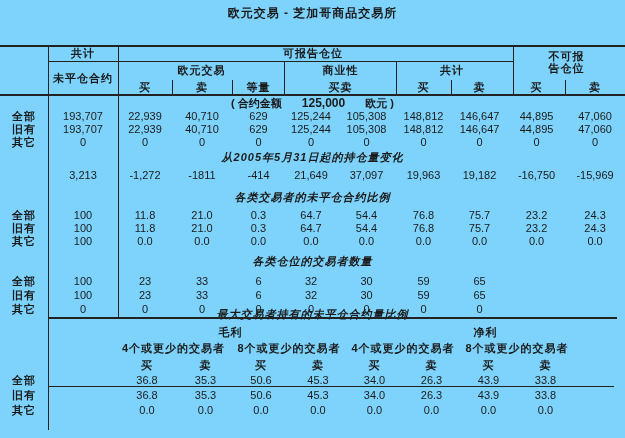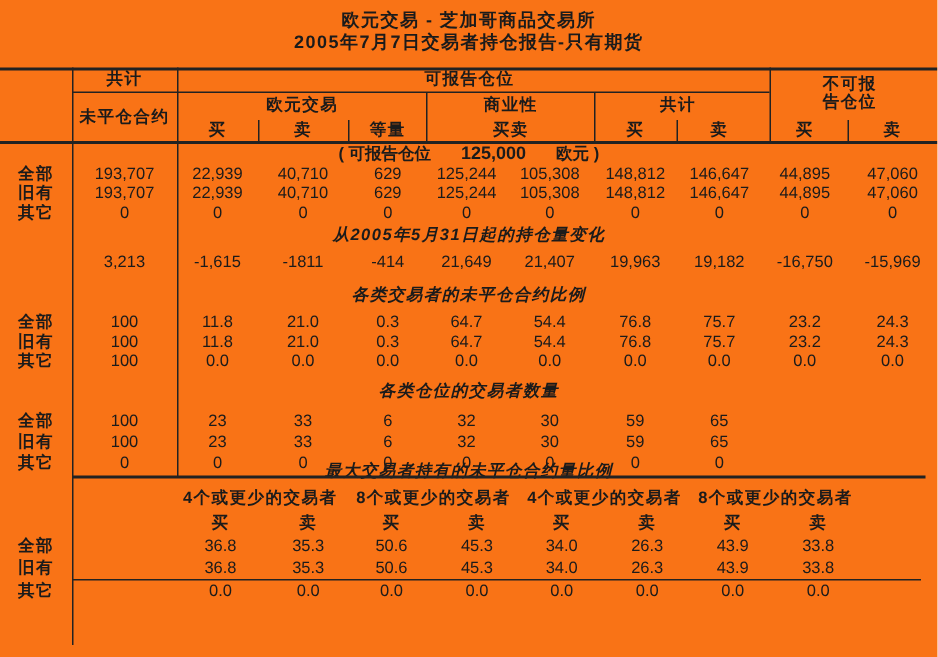--- a/index.html
+++ b/index.html
@@ -1,16 +1,16 @@
 <!DOCTYPE html>
 <html><head>
 <meta charset="utf-8">
 <style>
   html,body{margin:0;padding:0;background:#ffffff;}
-  #page{position:relative;width:625px;height:438px;background:#f97316;overflow:hidden;
+  #page{position:relative;width:625px;height:438px;background:#7dd3fc;overflow:hidden;
         font-family:"Liberation Sans","DejaVu Sans",sans-serif;color:#1b1b1b;}
   .titleblock{position:absolute;top:6px;left:0;width:625px;text-align:center;}
   .titleblock div{font-size:12px;font-weight:700;line-height:15px;letter-spacing:1px;}
   table{border-collapse:collapse;table-layout:fixed;position:absolute;left:0;width:625px;}
   #toptable{top:45px;}
   #bottomtable{top:304px;}
   td{padding:0;margin:0;overflow:hidden;white-space:nowrap;text-align:center;vertical-align:middle;
      font-size:11px;line-height:1;}
   td.h{font-weight:700;letter-spacing:1px;}
   td.lab{text-align:left;padding-left:12px;font-weight:700;letter-spacing:1px;}
@@ -26,21 +26,20 @@
   .line{position:absolute;background:#222222;}
   .nr1,.nr2{display:block;line-height:12px;font-weight:700;letter-spacing:1px;}
 </style>
 </head>
 <body>
 
 <div id="page">
 
   <div class="titleblock">
     <div>欧元交易 - 芝加哥商品交易所</div>
-    <div>2005年7月7日交易者持仓报告-只有期货</div>
   </div>
 
   <table id="toptable">
     <colgroup>
       <col style="width:48px">
         <col style="width:70px">
         <col style="width:54px">
         <col style="width:60px">
       <col style="width:53px">
         <col style="width:52px">
@@ -73,21 +72,21 @@
       <td class="h">卖</td>
       <td class="h">等量</td>
       <td class="h" colspan="2">买卖</td>
       <td class="h">买</td>
       <td class="h">卖</td>
       <td class="h">买</td>
       <td class="h">卖</td>
     </tr>
     <tr class="note">
       <td colspan="11">
-        <span class="notewrap"><span>( 可报告仓位</span><span class="cv">125,000</span><span>欧元 )</span></span>
+        <span class="notewrap"><span>( 合约金额</span><span class="cv">125,000</span><span>欧元 )</span></span>
       </td>
     </tr>
 
     <tr class="dr">
       <td class="lab">全部</td>
       <td class="num">193,707</td>
       <td class="num">22,939</td>
       <td class="num">40,710</td>
       <td class="num">629</td>
       <td class="num">125,244</td>
@@ -123,25 +122,25 @@
       <td class="num">0</td>
       <td class="num">0</td>
     </tr>
 
     <tr class="t1">
       <td class="stitle" colspan="11">从2005年5月31日起的持仓量变化</td>
     </tr>
     <tr class="chg">
       <td class="lab"></td>
       <td class="num">3,213</td>
-      <td class="num">-1,615</td>
+      <td class="num">-1,272</td>
       <td class="num">-1811</td>
       <td class="num">-414</td>
       <td class="num">21,649</td>
-      <td class="num">21,407</td>
+      <td class="num">37,097</td>
       <td class="num">19,963</td>
       <td class="num">19,182</td>
       <td class="num">-16,750</td>
       <td class="num">-15,969</td>
     </tr>
 
     <tr class="t2">
       <td class="stitle" colspan="11">各类交易者的未平仓合约比例</td>
     </tr>
     <tr class="dr">
@@ -240,20 +239,26 @@
         <col style="width:57px">
         <col style="width:57px">
       <col style="width:57px">
         <col style="width:57px">
         <col style="width:51px">
     </colgroup>
     <tbody>
         <tr class="bt">
       <td class="stitle" colspan="11">最大交易者持有的未平仓合约量比例</td>
     </tr>
+    <tr class="bgross">
+      <td></td>
+      <td></td>
+      <td class="h" colspan="4">毛利</td>
+      <td class="h" colspan="5">净利</td>
+    </tr>
     <tr class="bgrp">
       <td></td>
       <td></td>
       <td class="h" colspan="2">4个或更少的交易者</td>
       <td class="h" colspan="2">8个或更少的交易者</td>
       <td class="h" colspan="2">4个或更少的交易者</td>
       <td class="h" colspan="2">8个或更少的交易者</td>
       <td></td>
     </tr>
     <tr class="bbs">

